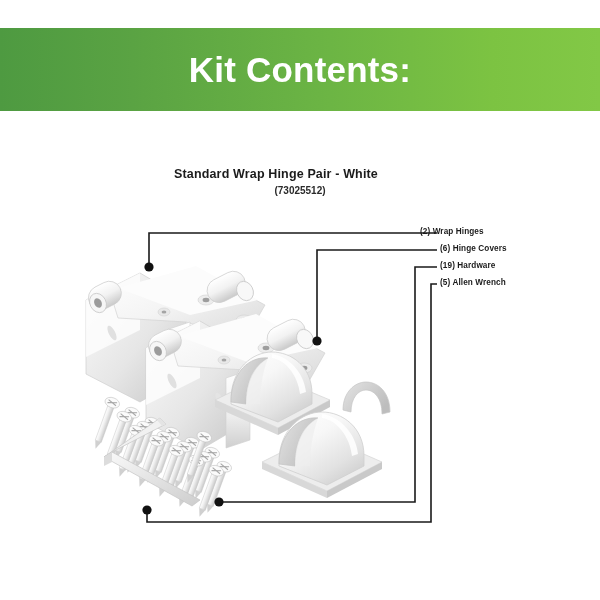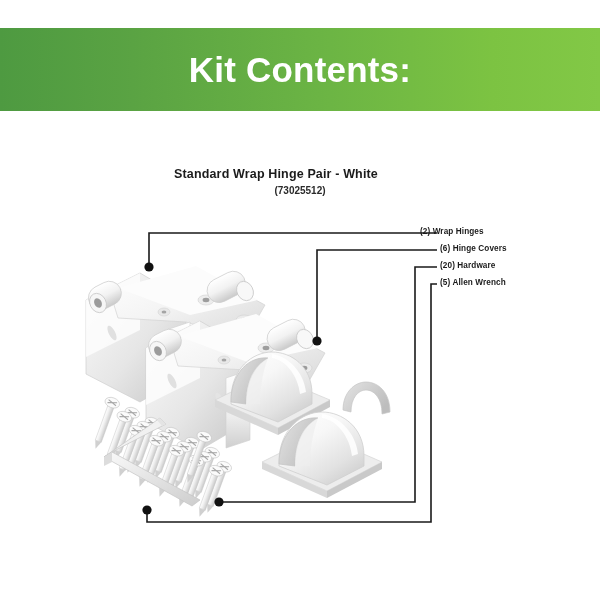--- a/index.html
+++ b/index.html
@@ -383,14 +383,14 @@
     <circle cx="149" cy="267" r="4.6"></circle>
     <circle cx="317" cy="341" r="4.6"></circle>
     <circle cx="219" cy="502" r="4.6"></circle>
     <circle cx="147" cy="510" r="4.6"></circle>
   </g>
 </svg>
 </div>
 
 <div class="callout-label" id="callout-label-wrap-hinges">(2) Wrap Hinges</div>
 <div class="callout-label" id="callout-label-hinge-covers">(6) Hinge Covers</div>
-<div class="callout-label" id="callout-label-hardware">(20) Hardware</div>
+<div class="callout-label" id="callout-label-hardware">(19) Hardware</div>
 <div class="callout-label" id="callout-label-allen-wrench">(5) Allen Wrench</div>
 
 </body></html>

